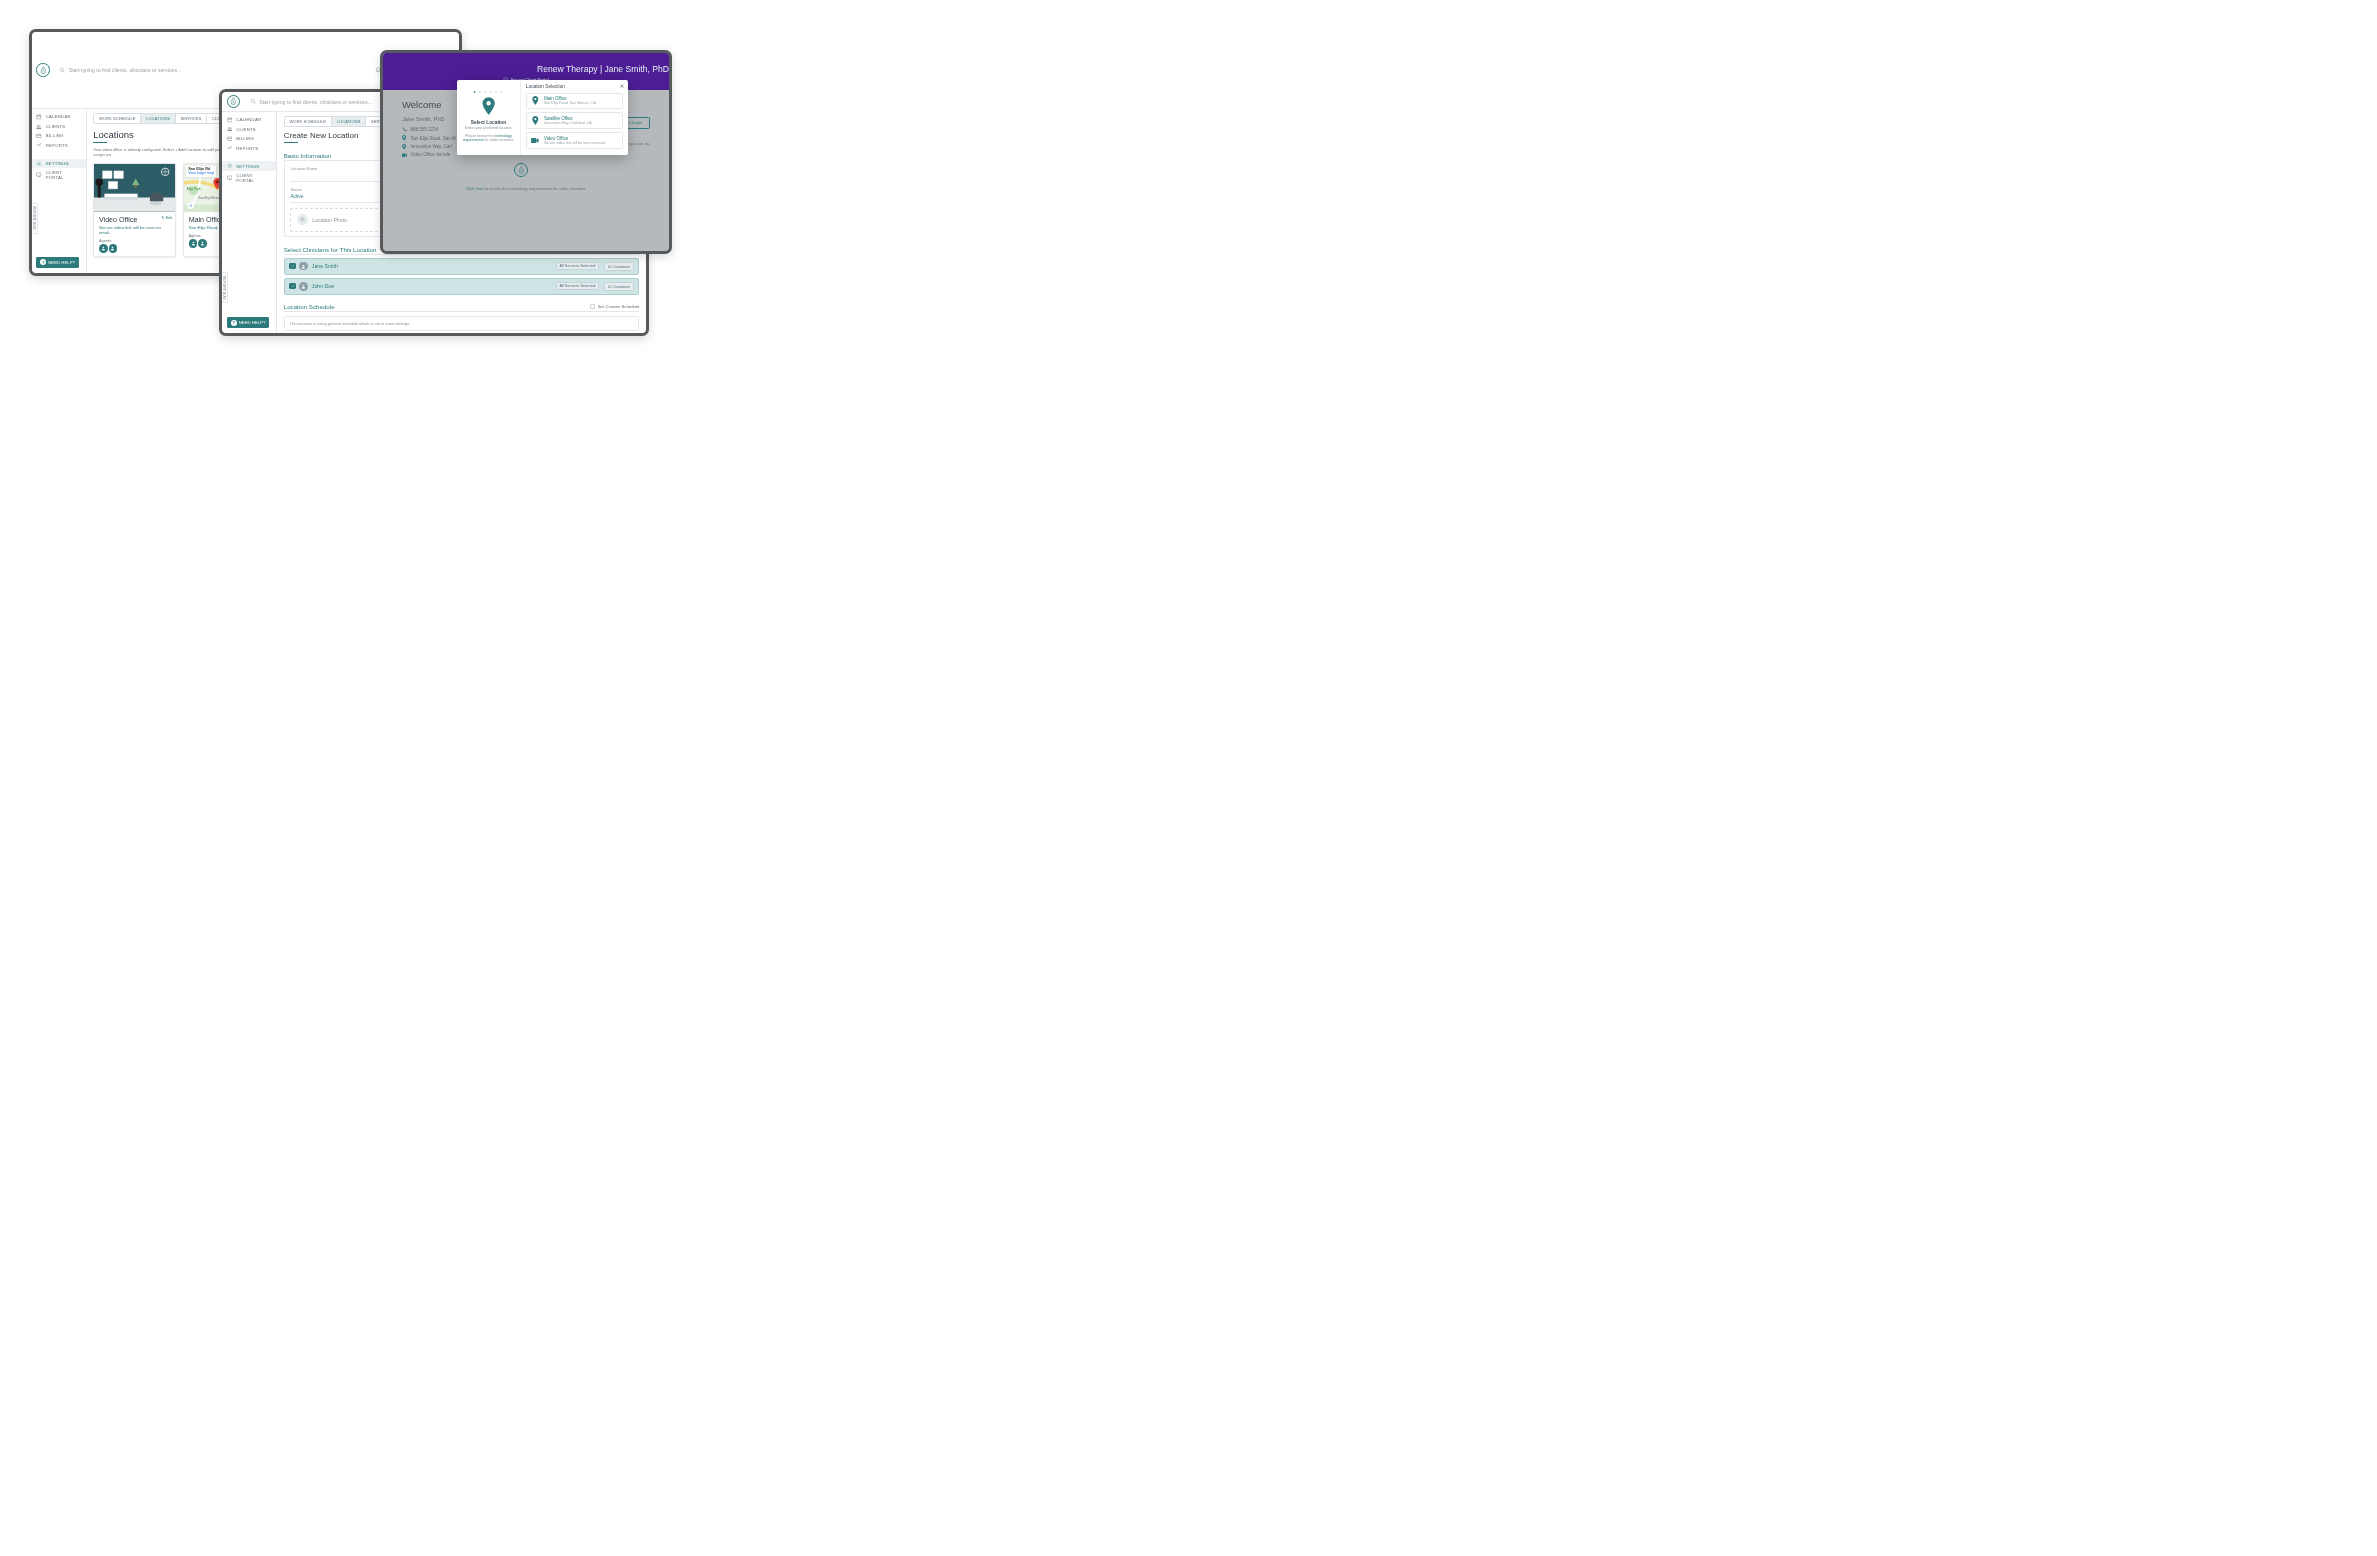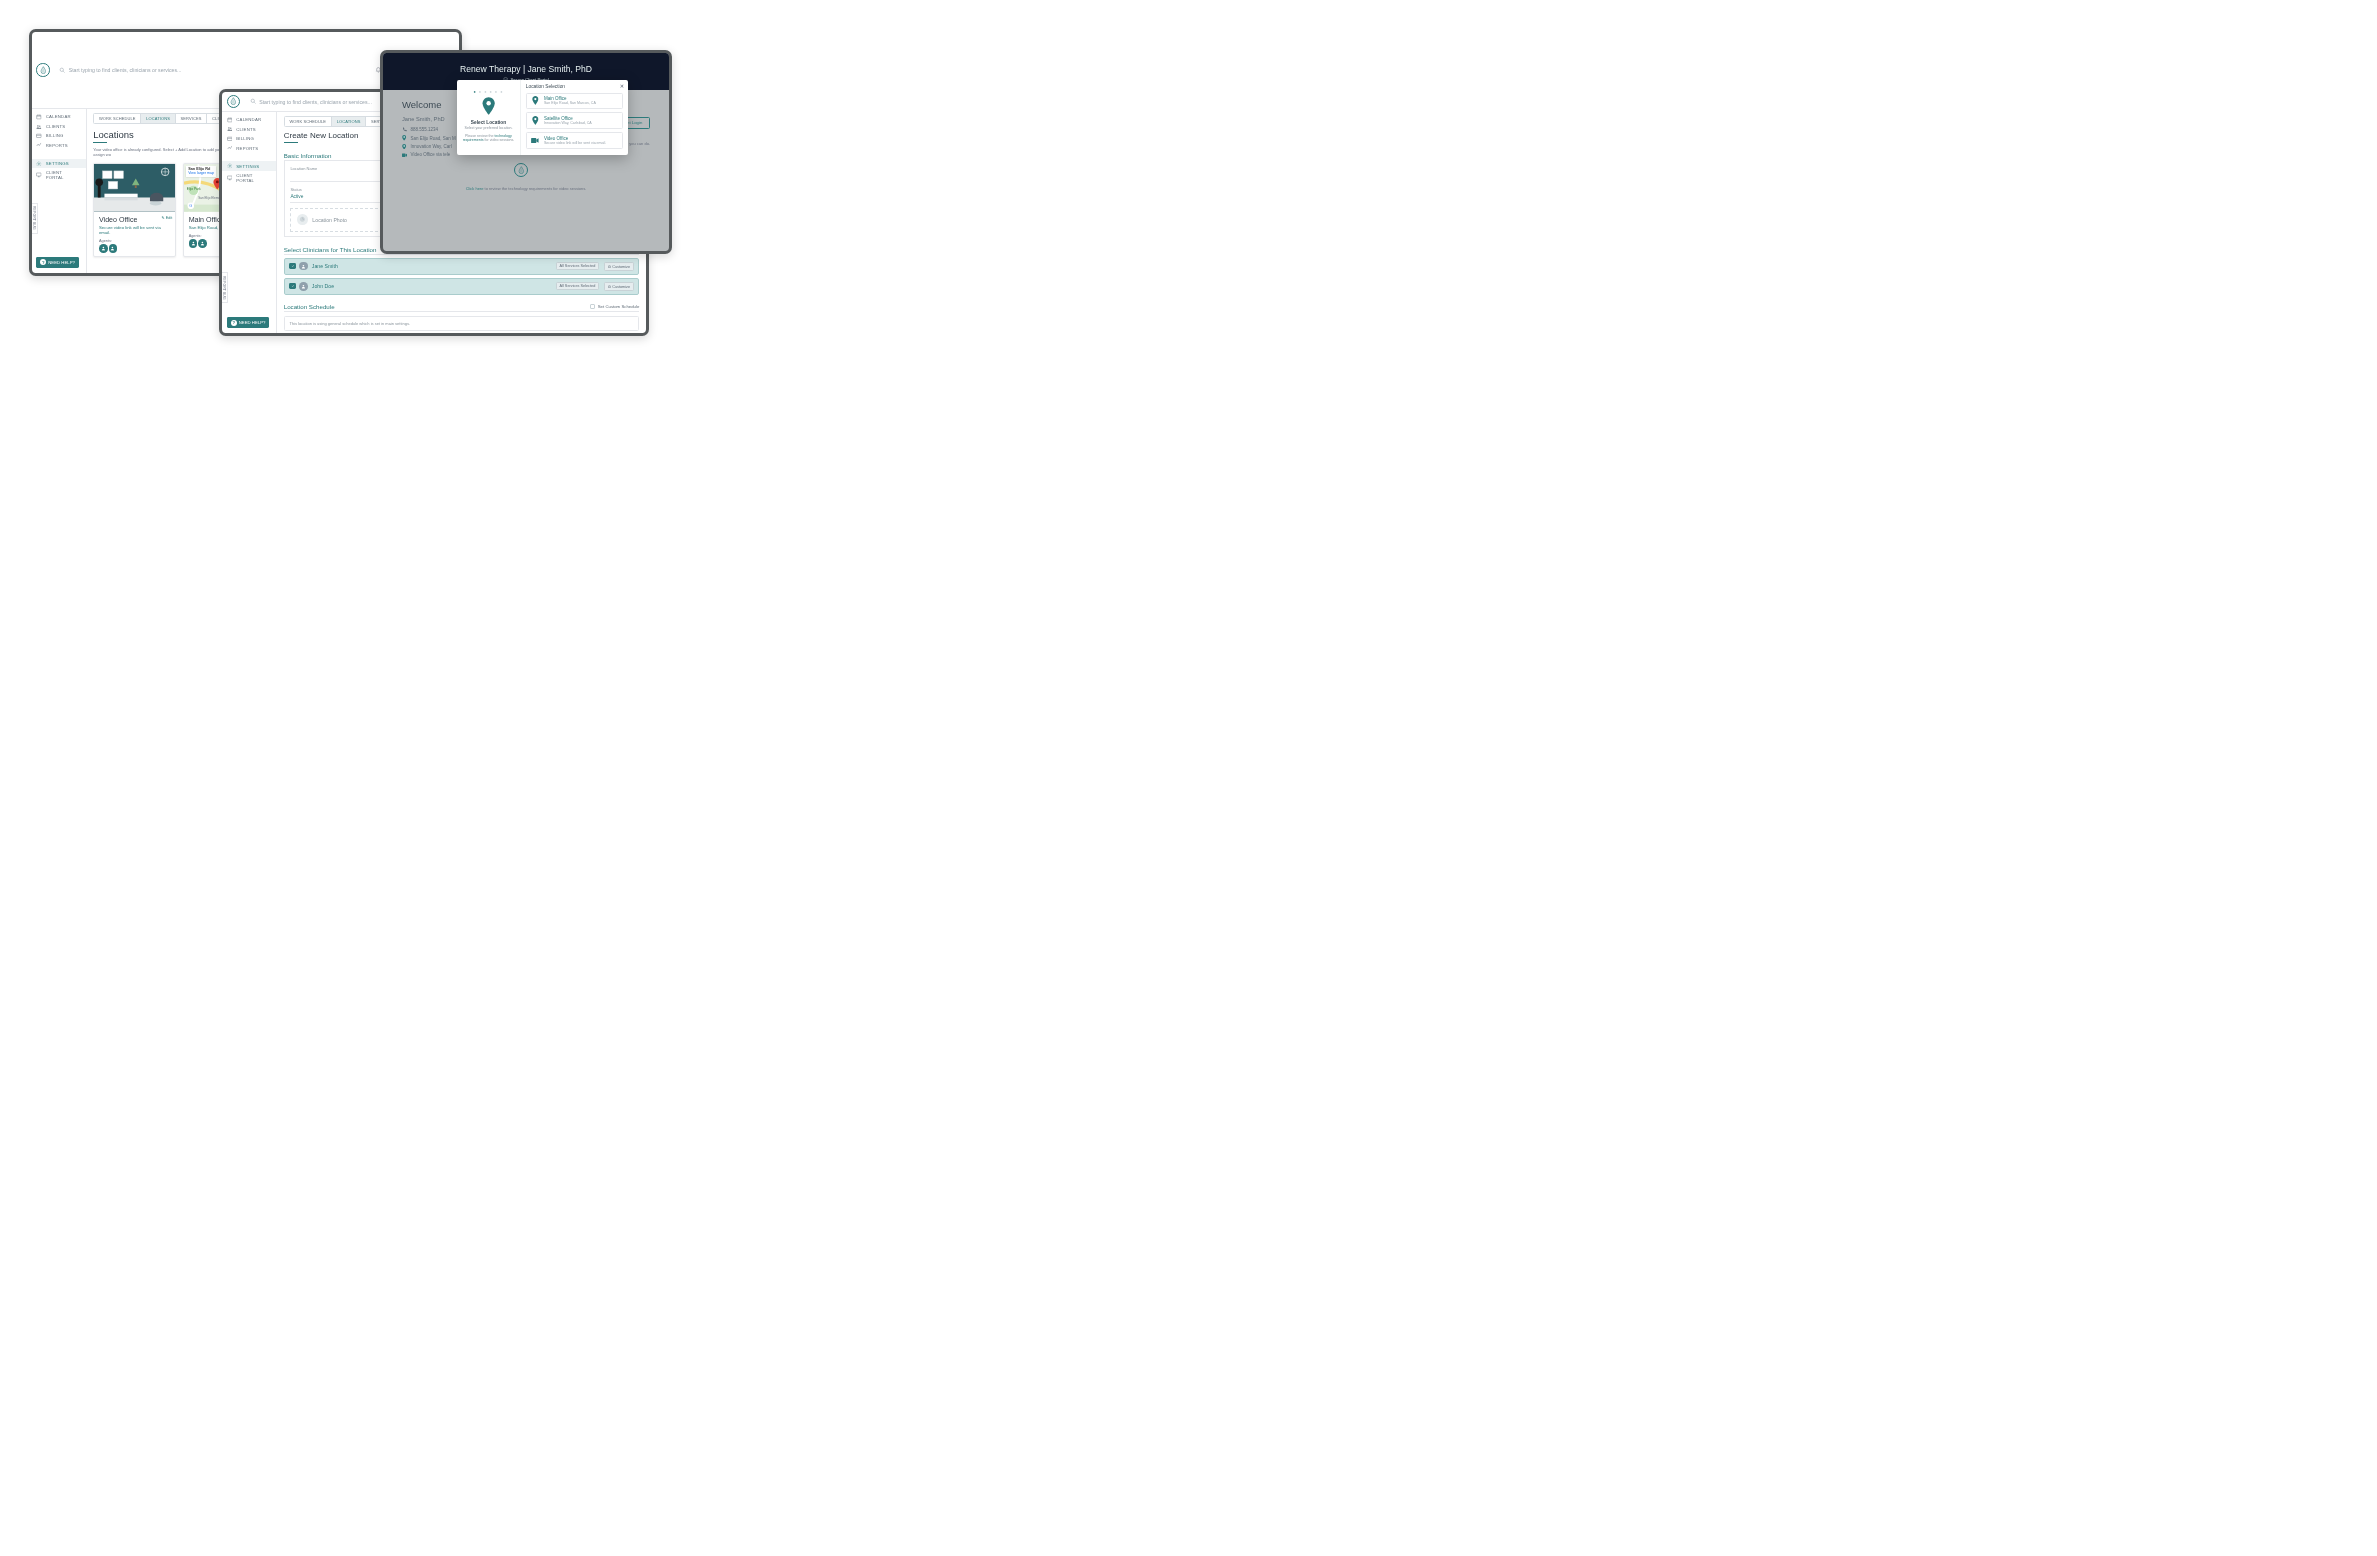--- a/index.html
+++ b/index.html
@@ -65,21 +65,21 @@
   .clin-ava { width:8.6px; height:8.6px; border-radius:50%; background:#8fa0ac; display:flex; align-items:center; justify-content:center; }
   .clin-ava svg { width:4.8px; fill:#fff; }
   .clin-name { flex:1; color:#2c7a7b; font-size:5.2px; }
   .pill { font-size:3.8px; background:#e6edef; border:0.5px solid #c8d2d6; border-radius:1.4px; padding:1px 2.4px; color:#5f6b76; margin-left:1.9px; cursor:pointer; }
   .sched-note { border:0.5px solid #e5e7eb; border-radius:1.4px; padding:3.8px 4.8px; font-size:4px; color:#8a949c; margin-top:3.8px; }
   .custom-chk { display:flex; align-items:center; gap:2.4px; font-size:4.3px; color:#5f6b76; }
   .custom-chk .box { width:5.2px; height:5.2px; border:0.5px solid #c8d2d6; border-radius:1px; }
   .report-bug2 { position:absolute; left:-1px; top:180px; writing-mode:vertical-rl; font-size:3.3px; color:#6b7280; background:#fff; padding:2.9px 1px; border:0.5px solid #e5e7eb; border-left:none; letter-spacing:0.2px; }
   
   #w3 { left: 380px; top: 50px; width: 292px; height: 204px; background:#b5b9bb; }
-  .portal-header { background:#0f172a; color:#fff; text-align:center; padding:11.4px 0 7.6px; }
+  .portal-header { background:#4c1d95; color:#fff; text-align:right; padding:11.4px 0 7.6px; }
   .portal-title { font-size:8.6px; font-weight:400; color:#e6f0f0; }
   .portal-sub { font-size:4.3px; margin-top:2.9px; color:#cfe0e0; display:flex; justify-content:center; align-items:center; gap:1.9px; }
   .portal-body { padding:8.6px 19px; position:relative; }
   .welcome { font-size:9.5px; color:#3c4a54; margin-bottom:6.7px; }
   .welcome-name { font-size:5.7px; color:#5f6b76; margin-bottom:4.8px; }
   .info-row { font-size:4.5px; color:#5f6b76; margin-bottom:2.9px; display:flex; align-items:center; gap:3.3px; }
   .info-row .ii { width:5.2px; display:flex; justify-content:center; }
   .login-btn { position:absolute; right:19px; top:27px; border:0.5px solid #2c7a7b; color:#2c7a7b; background:transparent; font-size:4.3px; padding:2.4px 6.7px; border-radius:1.4px; }
   .tech-line { font-size:4px; color:#6b7280; text-align:center; margin-top:8.6px; }
   .tech-line a { color:#2c7a7b; text-decoration:none; }

